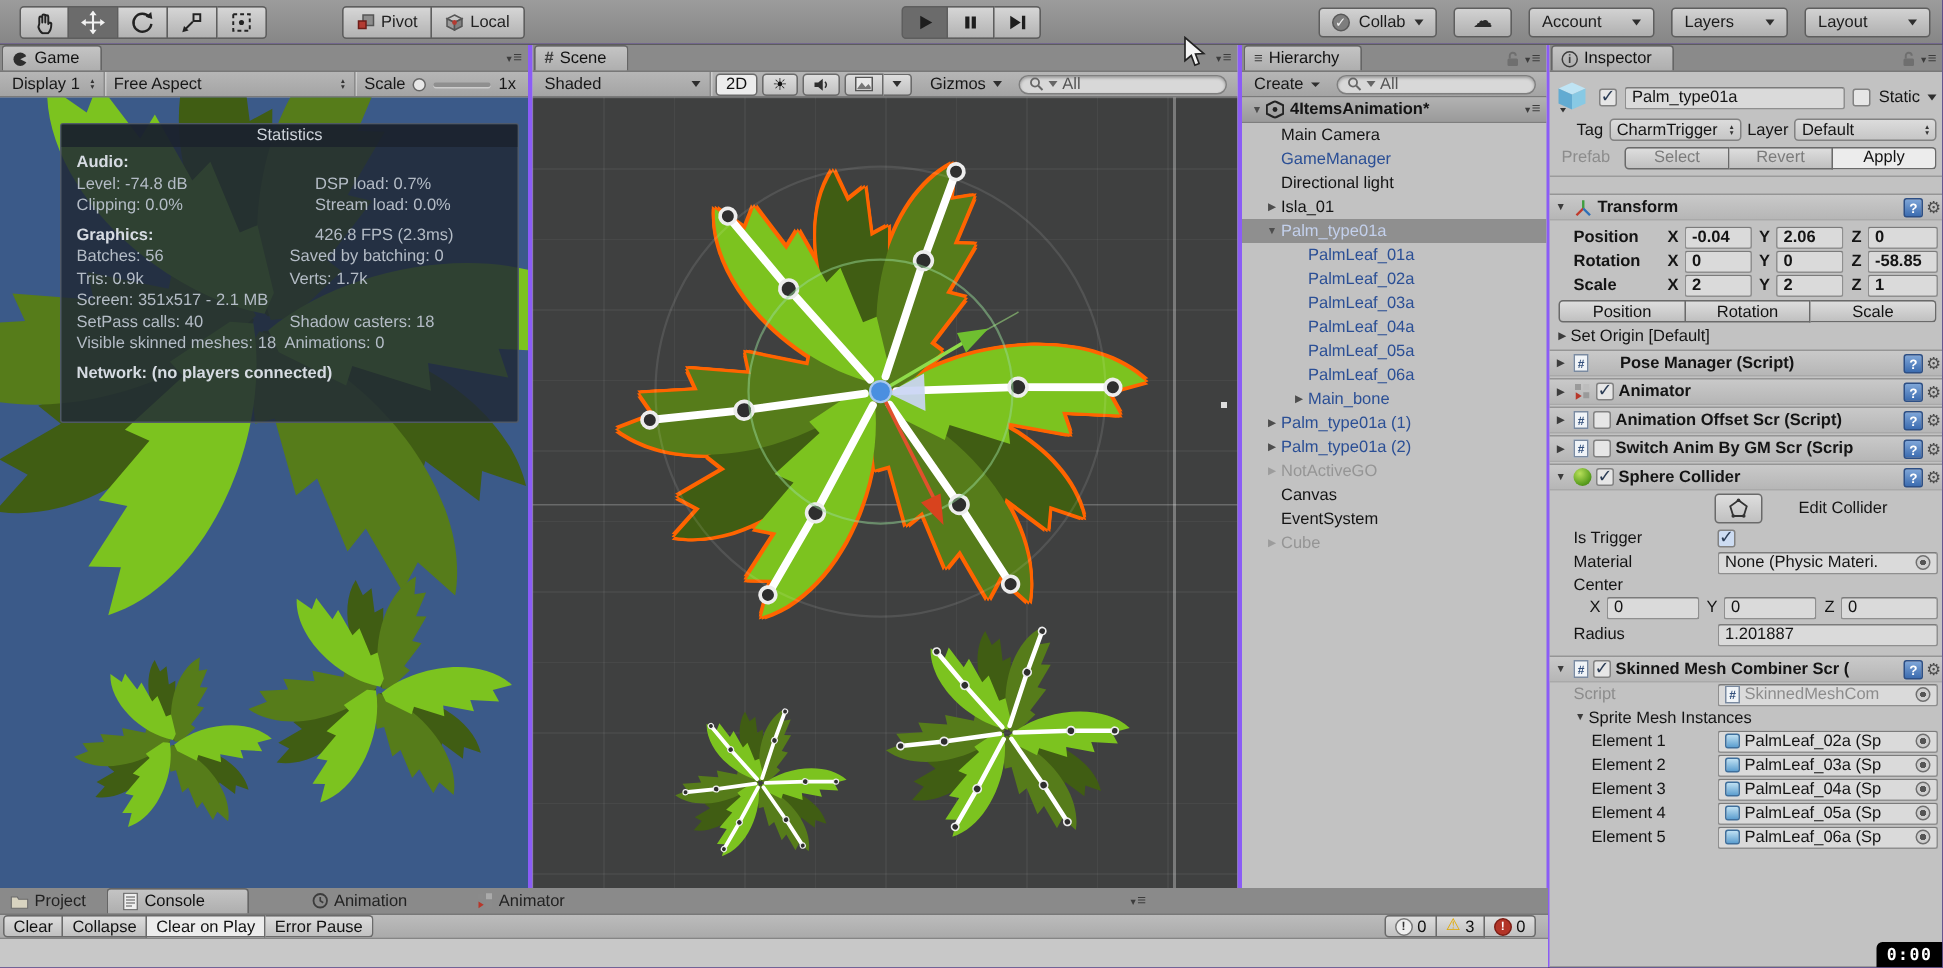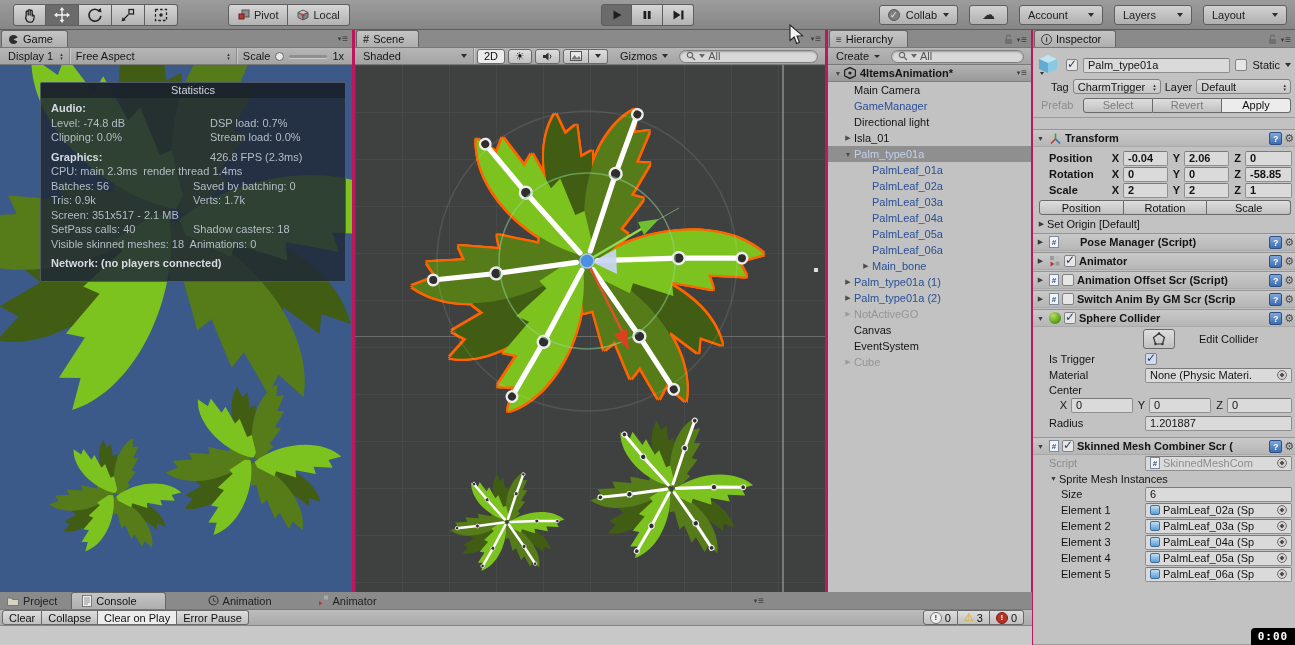--- a/index.html
+++ b/index.html
@@ -1,18 +1,18 @@
 <!DOCTYPE html>
 <html><head>
 <meta charset="utf-8">
 <style>
 *{box-sizing:border-box;margin:0;padding:0}
 html,body{background:#333}
 body{font-family:"Liberation Sans","DejaVu Sans",sans-serif;font-size:11px;color:#141414}
-#root{position:relative;width:1295px;height:645px;background:#be185d;overflow:hidden}
+#root{position:relative;width:1295px;height:645px;background:#8b5cf6;overflow:hidden}
 
 
 #topbar{position:absolute;left:0;top:0;width:1295px;height:30px;background:linear-gradient(#9c9c9c,#868686);border-bottom:1px solid #5c5c5c;display:flex;align-items:center}
 .tgroup{display:flex;height:22px}
 .tbtn{width:33px;height:22px;border:1px solid #5e5e5e;border-left-width:0;background:linear-gradient(#d6d6d6,#b2b2b2);display:flex;align-items:center;justify-content:center;color:#222}
 .tgroup .tbtn:first-child{border-left-width:1px;border-radius:3px 0 0 3px}
 .tgroup .tbtn:last-child{border-radius:0 3px 3px 0}
 .tbtn.active{background:#6b6b6b;color:#f2f2f2}
 .tbtn.wide{width:auto;padding:0 9px;gap:4px;font-size:11px}
 .caret{width:0;height:0;border-left:3.5px solid transparent;border-right:3.5px solid transparent;border-top:4px solid #2e2e2e;display:inline-block}
@@ -290,21 +290,20 @@
       <svg class="palm" style="left:153px;top:295px" width="200" height="200">
           <use href="#palmS"></use>
         </svg>
       <div id="stats">
         <div class="s-title">Statistics</div>
         <div class="s-body">
           <div class="s-line s-bold">Audio:</div>
           <div class="s-pair"><span>Level: -74.8 dB</span><span>DSP load: 0.7%</span></div>
           <div class="s-pair"><span>Clipping: 0.0%</span><span>Stream load: 0.0%</span></div>
           <div class="s-pair mt"><span class="s-bold">Graphics:</span><span>426.8 FPS (2.3ms)</span></div>
-          <div class="s-line">CPU: main 2.3ms  render thread 1.4ms</div>
           <div class="s-pair g"><span>Batches: 56</span><span>Saved by batching: 0</span></div>
           <div class="s-pair g"><span>Tris: 0.9k</span><span>Verts: 1.7k</span></div>
           <div class="s-line">Screen: 351x517 - 2.1 MB</div>
           <div class="s-pair g"><span>SetPass calls: 40</span><span>Shadow casters: 18</span></div>
           <div class="s-line">Visible skinned meshes: 18  Animations: 0</div>
           <div class="s-line s-bold mt">Network: (no players connected)</div>
         </div>
       </div>
     </div>
   </div>
@@ -776,26 +775,20 @@
         <span class="fld" style="flex:1;color:#8c8c8c">
             <span class="scripticon" style="margin-right:3px">#</span>
             <span>SkinnedMeshCom</span>
             <span class="objpick"></span>
           </span>
       </div>
       <div style="display:flex;align-items:center;height:15px;padding-left:15px">
         <span class="fold">▼</span>
           <span>Sprite Mesh Instances</span>
       </div>
-      <div class="irow" style="padding-left:28px">
-        <span class="ilabel" style="width:80px">Size</span>
-        <span class="fld" style="flex:1">
-            <span>6</span>
-          </span>
-      </div>
       <div>
           <div class="irow" style="padding-left:28px">
     <span class="ilabel" style="width:80px">Element 1</span>
     <span class="fld" style="flex:1">
       <span class="objic"></span>
       <span style="overflow:hidden;white-space:nowrap">PalmLeaf_02a (Sp</span>
       <span class="objpick"></span>
     </span>
   </div>
           <div class="irow" style="padding-left:28px">

